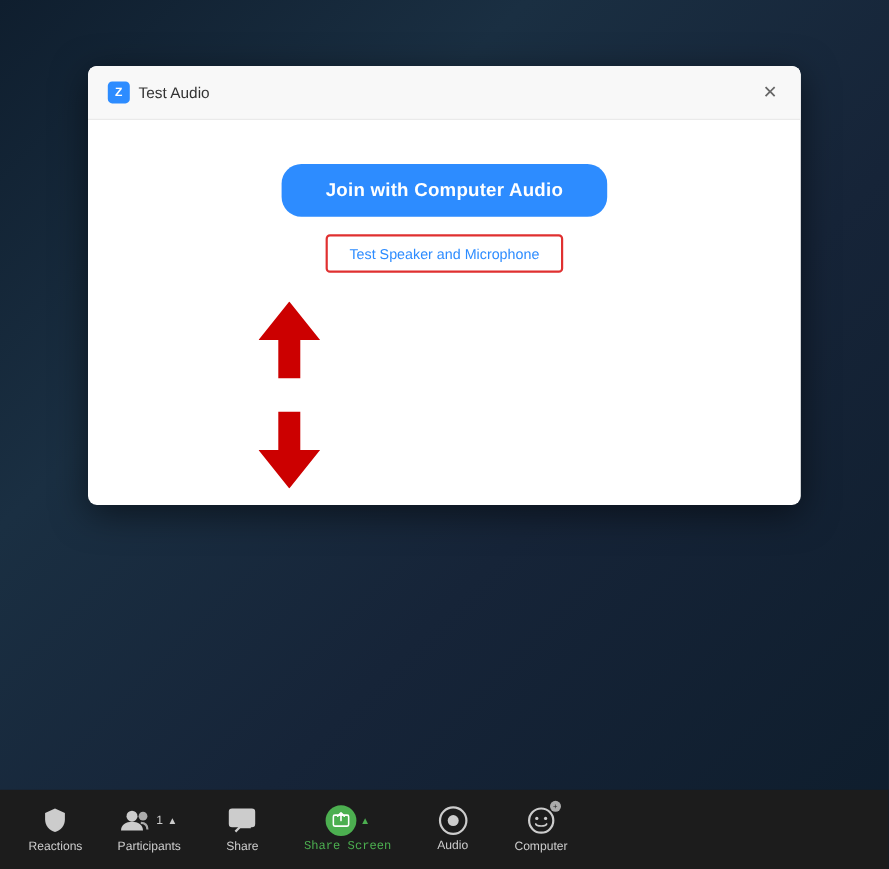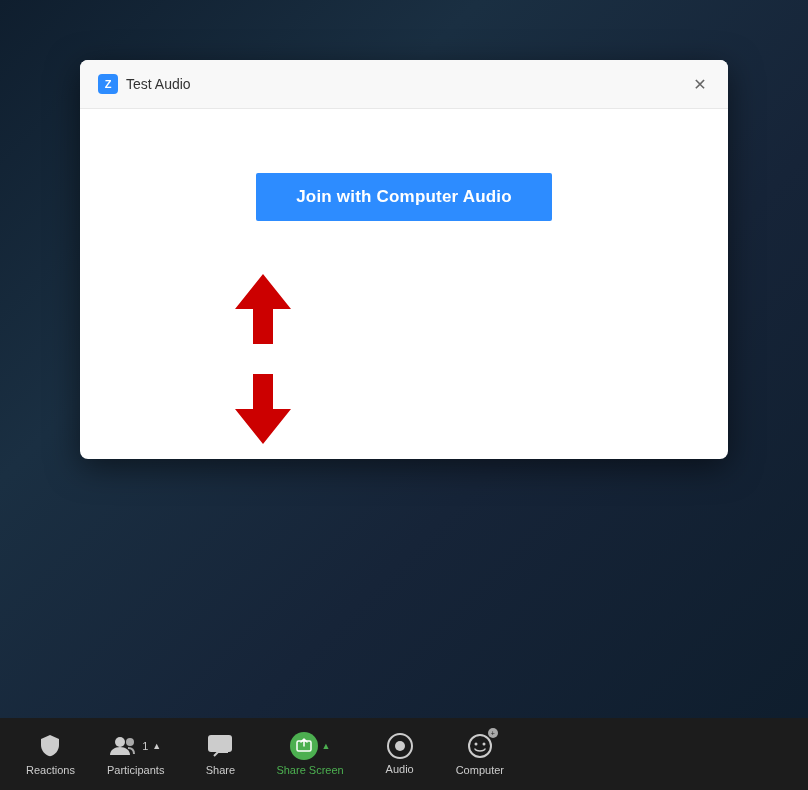--- a/index.html
+++ b/index.html
@@ -95,27 +95,26 @@
       align-items: center;
       gap: 16px;
       min-height: 350px;
       position: relative;
     }
 
     .join-audio-btn {
       background: #2d8cff;
       color: #fff;
       border: none;
-      border-radius: 2px;
+      border-radius: 18px;
       padding: 14px 40px;
       font-size: 17px;
       font-weight: 700;
       cursor: pointer;
       letter-spacing: 0.2px;
-      margin-top: 24px;
     }
 
     .test-speaker-btn {
       background: #fff;
       color: #2d8cff;
       border: 2px solid #e03030;
       border-radius: 4px;
       padding: 8px 20px;
       font-size: 13px;
       cursor: pointer;
@@ -181,20 +180,21 @@
     }
 
     .toolbar-item .label {
       font-size: 11px;
       color: #ccc;
       white-space: nowrap;
     }
 
     .toolbar-item.active .label {
       color: #4caf50;
+      font-family: Liberation Mono, monospace;
     }
 
     .toolbar-item .caret {
       font-size: 9px;
       color: #ccc;
       margin-left: 2px;
     }
 
     .badge {
       font-size: 11px;
@@ -245,20 +245,21 @@
       <div class="dialog-title-row">
         <div class="zoom-icon">Z</div>
         <span class="dialog-title-text">Test Audio</span>
       </div>
       <button class="close-btn">✕</button>
     </div>
 
     <div class="dialog-body">
       <button class="join-audio-btn">Join with Computer Audio</button>
 
+      <button class="test-speaker-btn">Test Speaker and Microphone</button>
 
       <div style="position:absolute; left:155px; top:165px; display:flex; flex-direction:column; align-items:center; gap:30px;">
 
         <svg width="56" height="70" viewBox="0 0 56 70">
           <polygon points="28,0 56,35 38,35 38,70 18,70 18,35 0,35" fill="#cc0000"></polygon>
         </svg>
 
         <svg width="56" height="70" viewBox="0 0 56 70">
           <polygon points="28,70 0,35 18,35 18,0 38,0 38,35 56,35" fill="#cc0000"></polygon>
         </svg>

